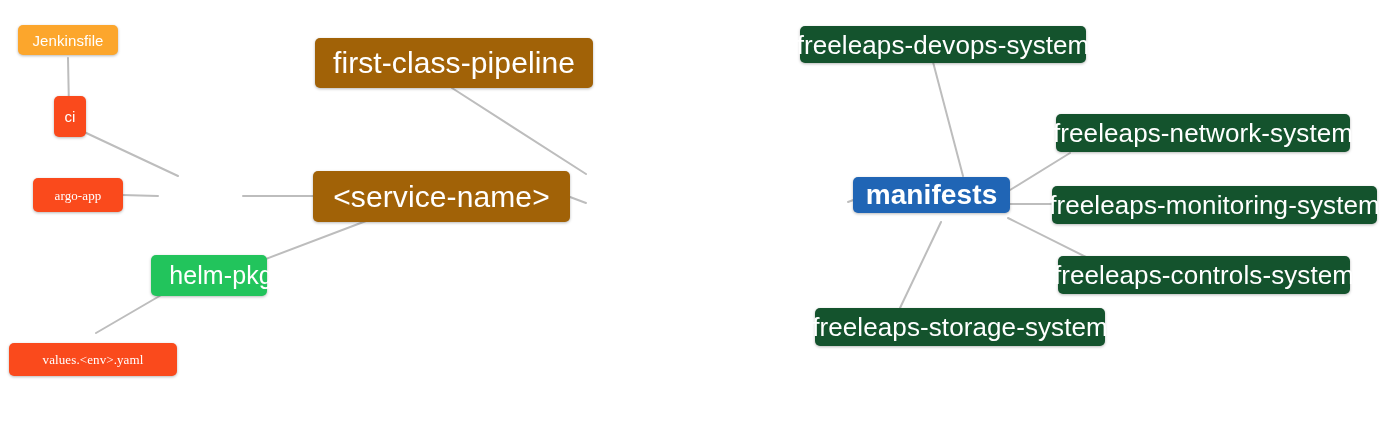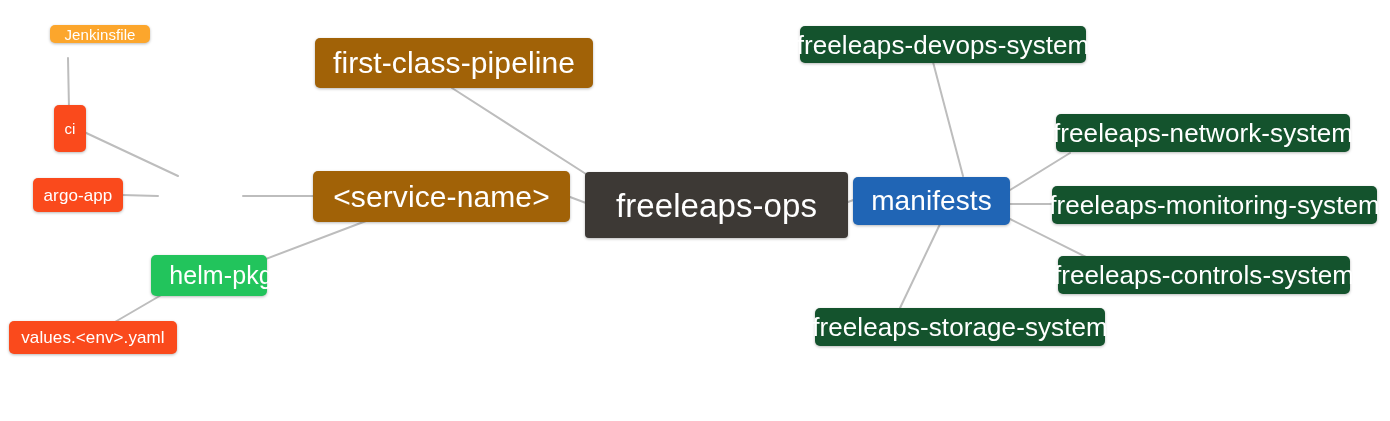--- a/index.html
+++ b/index.html
@@ -62,21 +62,22 @@
   .node-green {
     background: #14532d;
     font-size: 26px;
   }
   .node-green-md {
     background: #22c45c;
     font-size: 25px;
   }
   .node-red {
     background: #fa4a1c;
-    font-size: 17px;
+    font-size: 13px;
+    font-family: Liberation Serif, serif;
   }
   .node-red-sm {
     background: #fa4a1c;
     font-size: 15px;
   }
   .node-orange {
     background: #fca62c;
     font-size: 15px;
   }
 </style>
@@ -109,38 +110,37 @@
 
     <path class="edge" d="M 1010 190 L 1070 153"></path>
 
     <path class="edge" d="M 1010 204 L 1054 204"></path>
 
     <path class="edge" d="M 1008 218 L 1086 257"></path>
 
     <path class="edge" d="M 941 222 L 900 308"></path>
   </svg>
 
-  <div class="node node-root" style="left:585px; top:172px; width:263px; height:66px;">freeleaps-ops</div>
 
   <div class="node node-blue" style="left:313px; top:171px; width:257px; height:51px;">&lt;service-name&gt;</div>
 
-  <div class="node node-blue-sm" style="left:853px; top:177px; width:157px; height:48px;">manifests</div>
+  <div class="node node-blue-sm" style="left:853px; top:177px; width:157px; height:36px;font-weight:bold;">manifests</div>
 
   <div class="node node-blue" style="left:315px; top:38px; width:278px; height:50px;">first-class-pipeline</div>
 
 
   <div class="node node-green-md" style="left:151px; top:255px; width:116px; height:41px;padding-left:24px;">helm-pkg</div>
 
-  <div class="node node-orange" style="left:18px; top:25px; width:100px; height:18px;margin-left:32px;">Jenkinsfile</div>
+  <div class="node node-orange" style="left:18px; top:25px; width:100px; height:30px;">Jenkinsfile</div>
 
-  <div class="node node-red-sm" style="left:54px; top:105px; width:32px; height:47px;">ci</div>
+  <div class="node node-red-sm" style="left:54px; top:96px; width:32px; height:41px;">ci</div>
 
   <div class="node node-red" style="left:33px; top:178px; width:90px; height:34px;">argo-app</div>
 
-  <div class="node node-red" style="left:9px; top:321px; width:168px; height:33px;">values.&lt;env&gt;.yaml</div>
+  <div class="node node-red" style="left:9px; top:343px; width:168px; height:33px;">values.&lt;env&gt;.yaml</div>
 
   <div class="node node-green" style="left:800px; top:26px; width:286px; height:37px;">freeleaps-devops-system</div>
 
   <div class="node node-green" style="left:1056px; top:114px; width:294px; height:38px;">freeleaps-network-system</div>
 
   <div class="node node-green" style="left:1052px; top:186px; width:325px; height:38px;">freeleaps-monitoring-system</div>
 
   <div class="node node-green" style="left:1058px; top:256px; width:292px; height:38px;">freeleaps-controls-system</div>
 
   <div class="node node-green" style="left:815px; top:308px; width:290px; height:38px;">freeleaps-storage-system</div>

